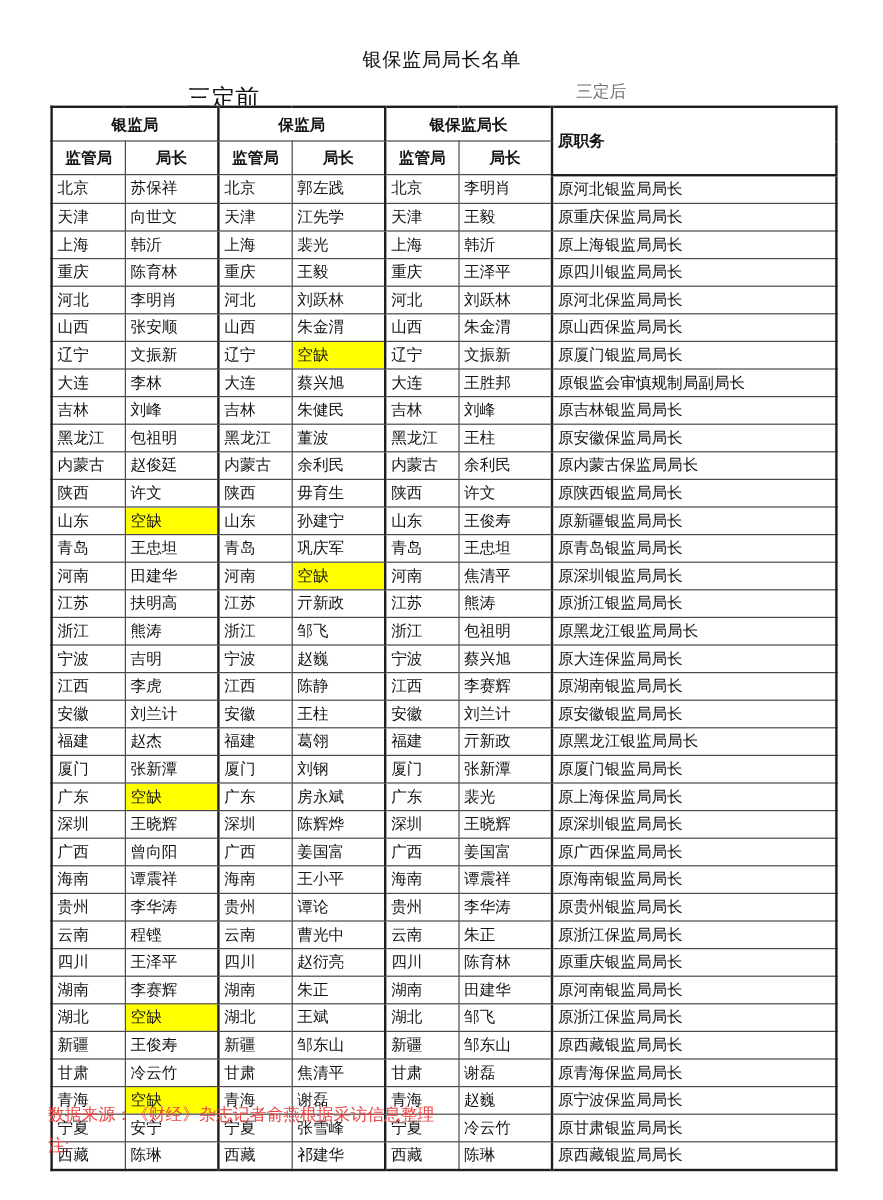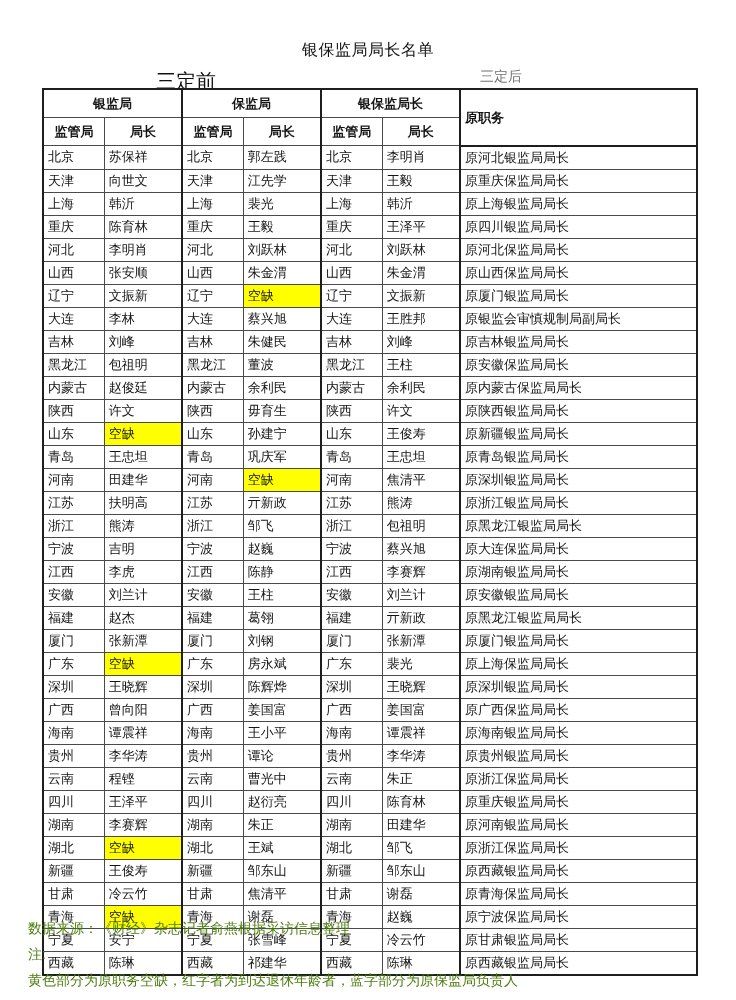--- a/index.html
+++ b/index.html
@@ -99,26 +99,26 @@
   col.c-reg  { width: 60px; }
   col.c-name { width: 76px; }
   col.c-prev { width: 232px; }
   
   .t-red  { color: #c0504d; }
   .t-blue { color: #6ba3c8; }
   .t-black{ color: #141414; }
   .hl-yellow { background: #ffff00 !important; }
   .footer {
     position: absolute;
-    left: 28px;
+    left: 40px;
     top: 915px;
     width: 680px;
     font-family: "Liberation Sans", "DejaVu Sans", sans-serif;
     font-size: 14px;
-    color: #4d7c0f;
+    color: #ef4444;
     line-height: 26px;
   }
   .footer div { white-space: nowrap; }
 </style>
 </head>
 <body>
 
 <div id="page">
 
   <div class="doc-title">银保监局局长名单</div>
@@ -478,16 +478,15 @@
           <td class="t-black">西藏</td>
           <td class="t-black sep-right">陈琳</td>
           <td class="t-black">原西藏银监局局长</td>
         </tr>
       </tbody>
   </table>
 
   <div class="footer">
     <div>数据来源：《财经》杂志记者俞燕根据采访信息整理</div>
     <div>注:</div>
-    <div>黄色部分为原职务空缺，红字者为到达退休年龄者，蓝字部分为原保监局负责人</div>
   </div>
 
 </div>
 
 </body></html>

